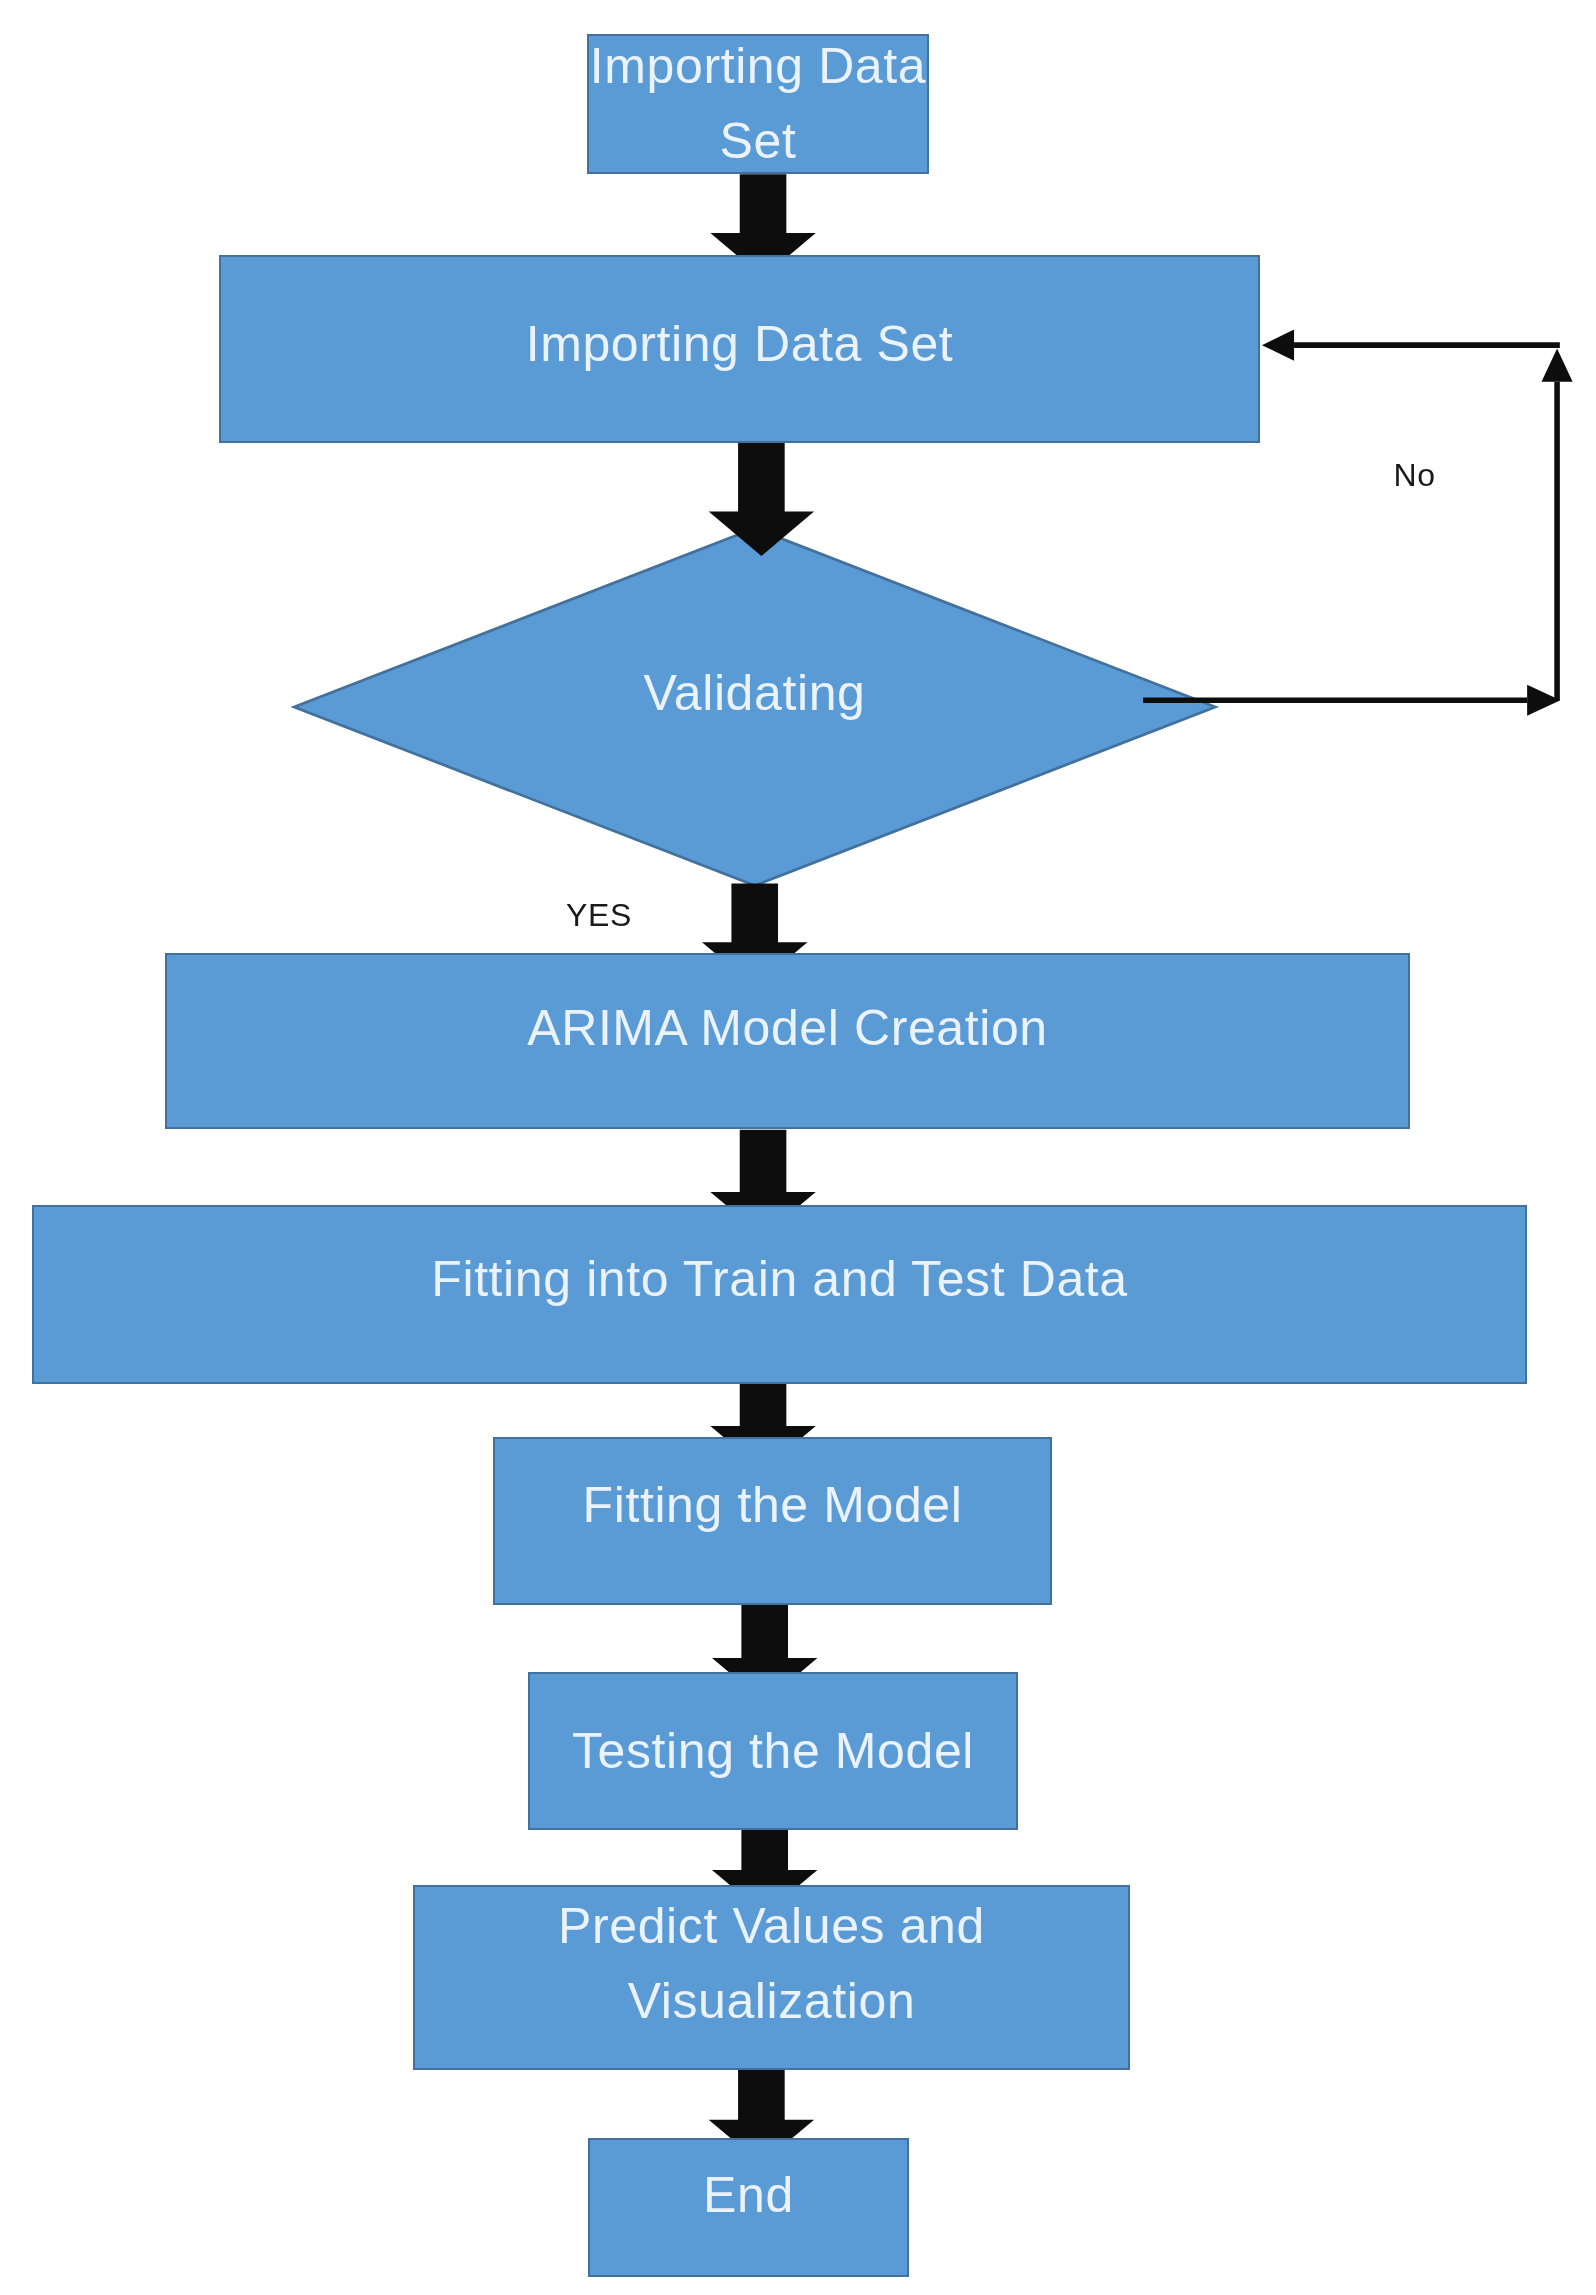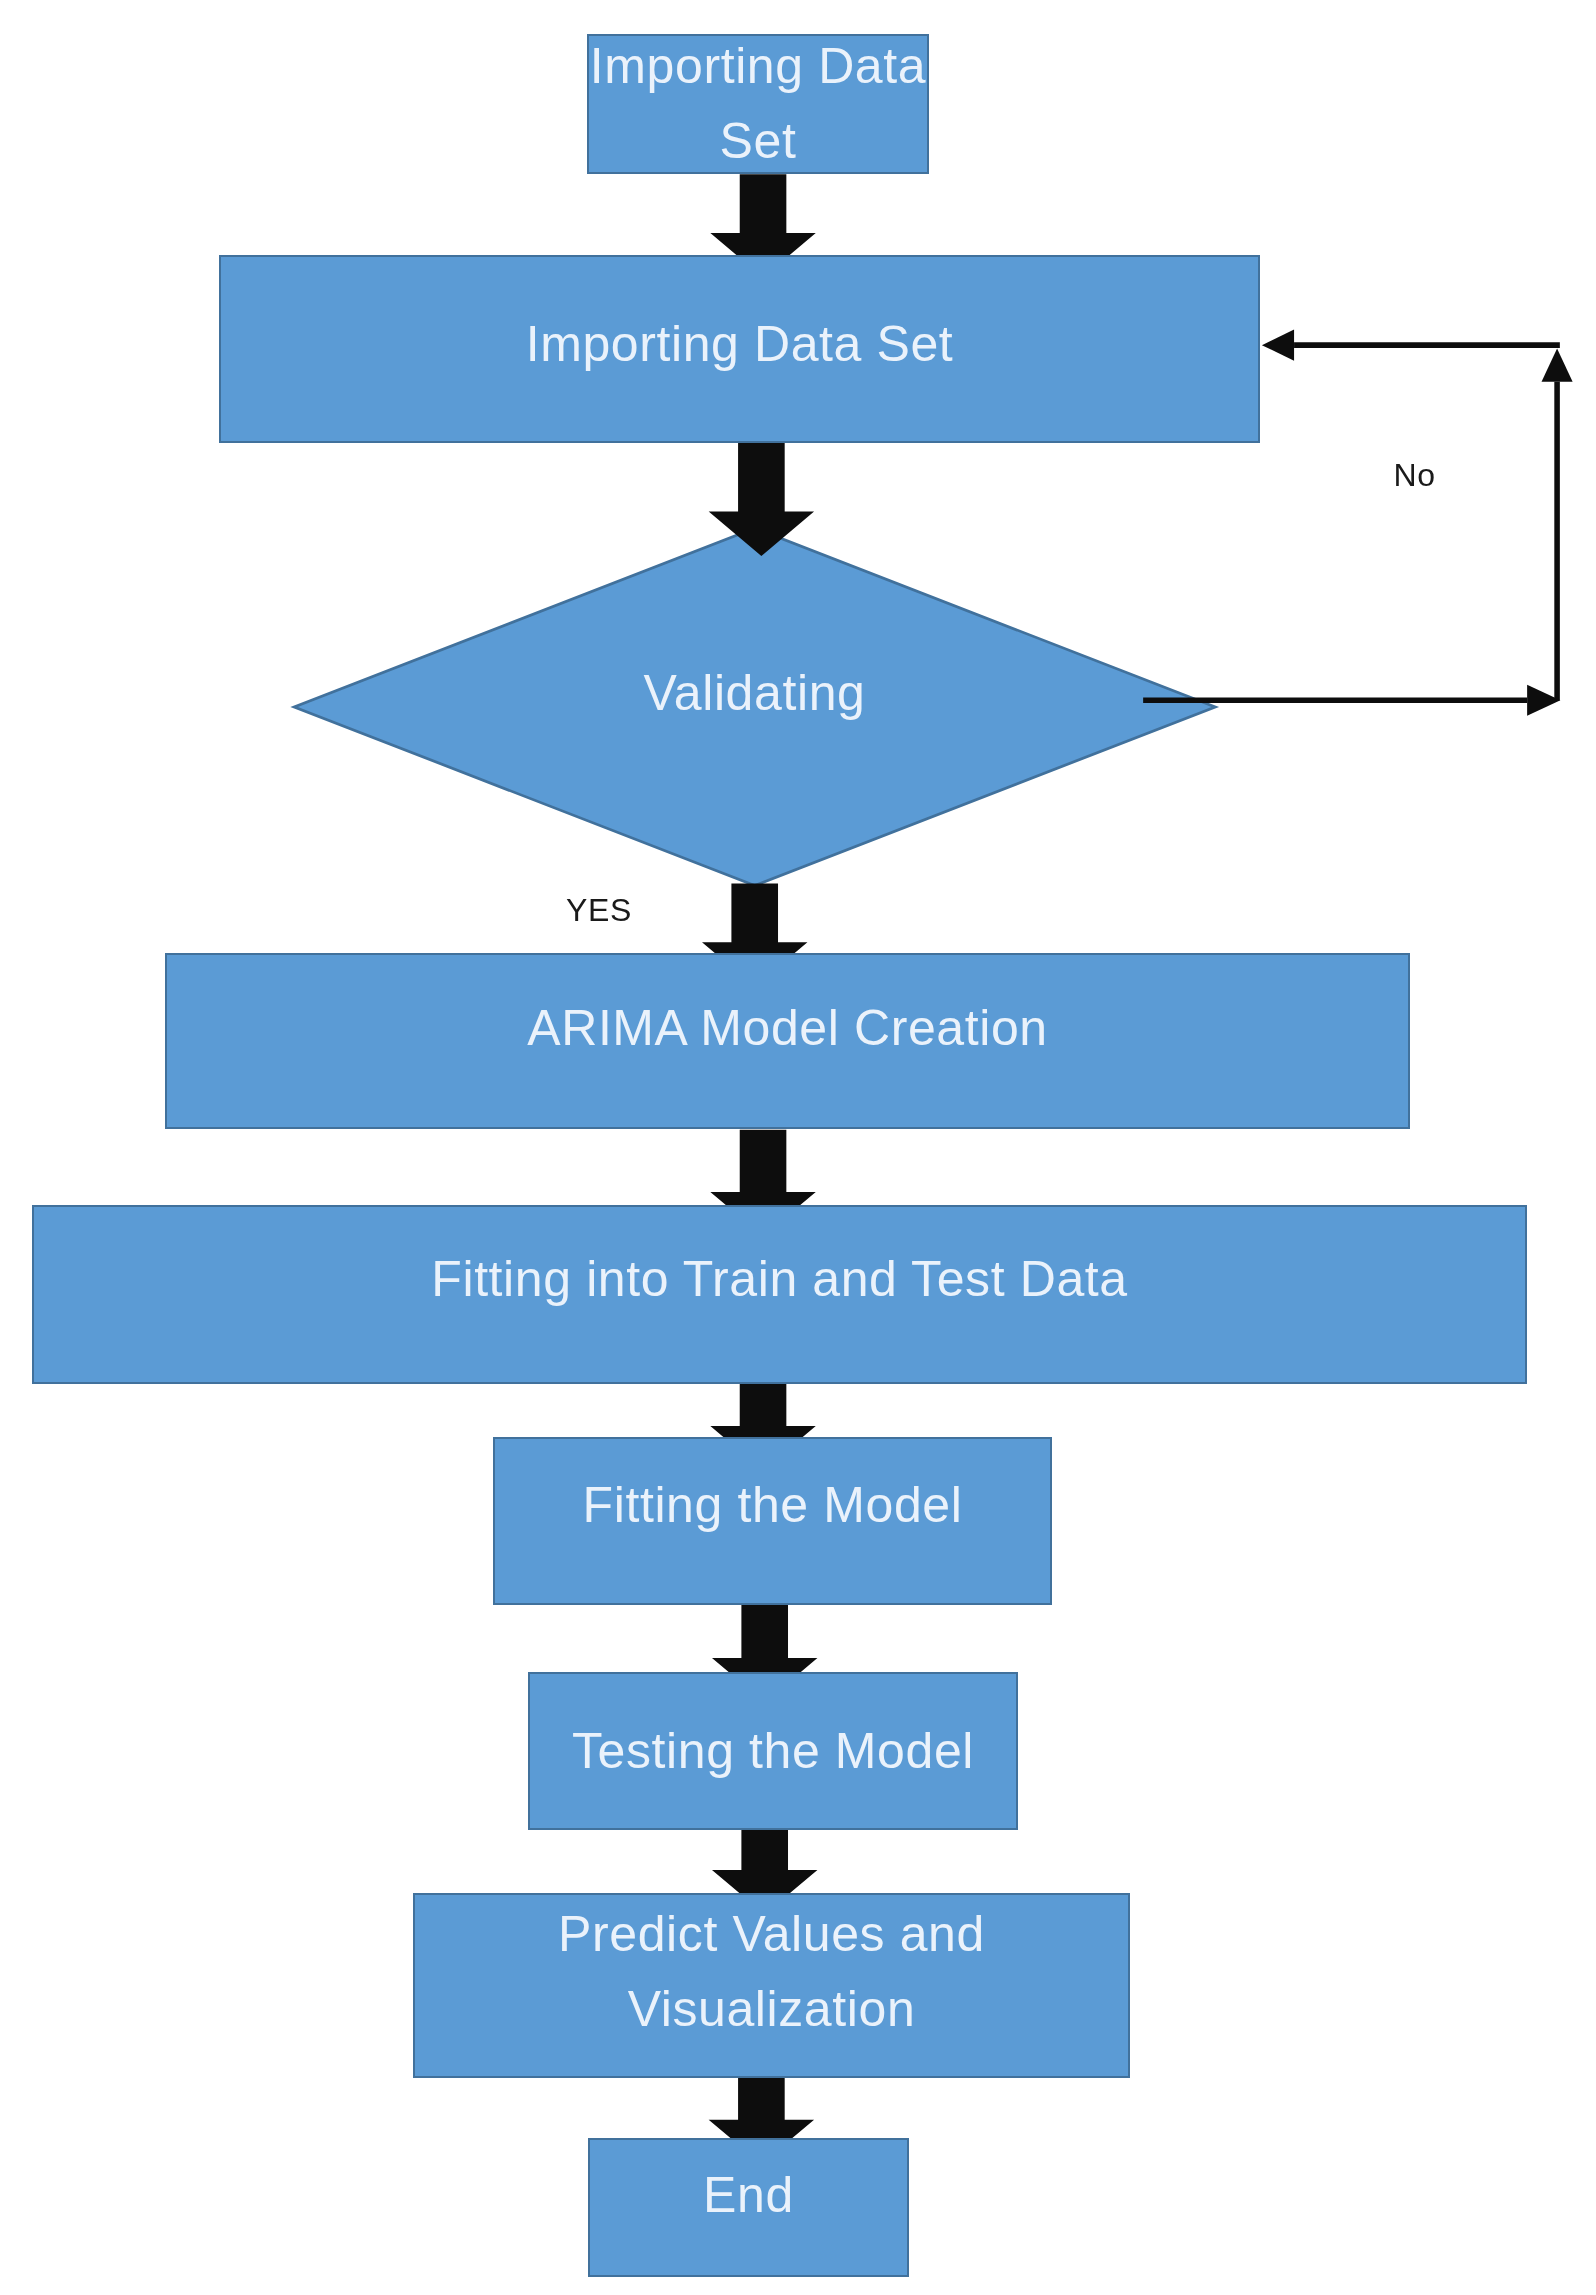--- a/index.html
+++ b/index.html
@@ -99,29 +99,29 @@
   </div>
 
   <div class="node" style="left:493px; top:1437px; width:559px; height:168px; padding-bottom:32px;">
     <span class="node-label">Fitting the Model</span>
   </div>
 
   <div class="node" style="left:528px; top:1672px; width:490px; height:158px; padding-bottom:39px;align-items:flex-end;">
     <span class="node-label">Testing the Model</span>
   </div>
 
-  <div class="node" style="left:413px; top:1885px; width:717px; height:185px; padding-bottom:28px;margin-top:8px;">
+  <div class="node" style="left:413px; top:1885px; width:717px; height:185px; padding-bottom:28px;">
     <span class="node-label">Predict Values and Visualization</span>
   </div>
 
   <div class="node" style="left:588px; top:2138px; width:321px; height:139px; padding-bottom:24.4px;">
     <span class="node-label">End</span>
   </div>
 
-  <div class="edge-label" style="left:527px; top:887px; width:144px; height:47px;">
+  <div class="edge-label" style="left:527px; top:887px; width:144px; height:47px;align-items:flex-end;">
     <span>YES</span>
   </div>
 
   <div class="edge-label" style="left:1356px; top:451px; width:117px; height:49px;">
     <span>No</span>
   </div>
 
 </div>
 
 

